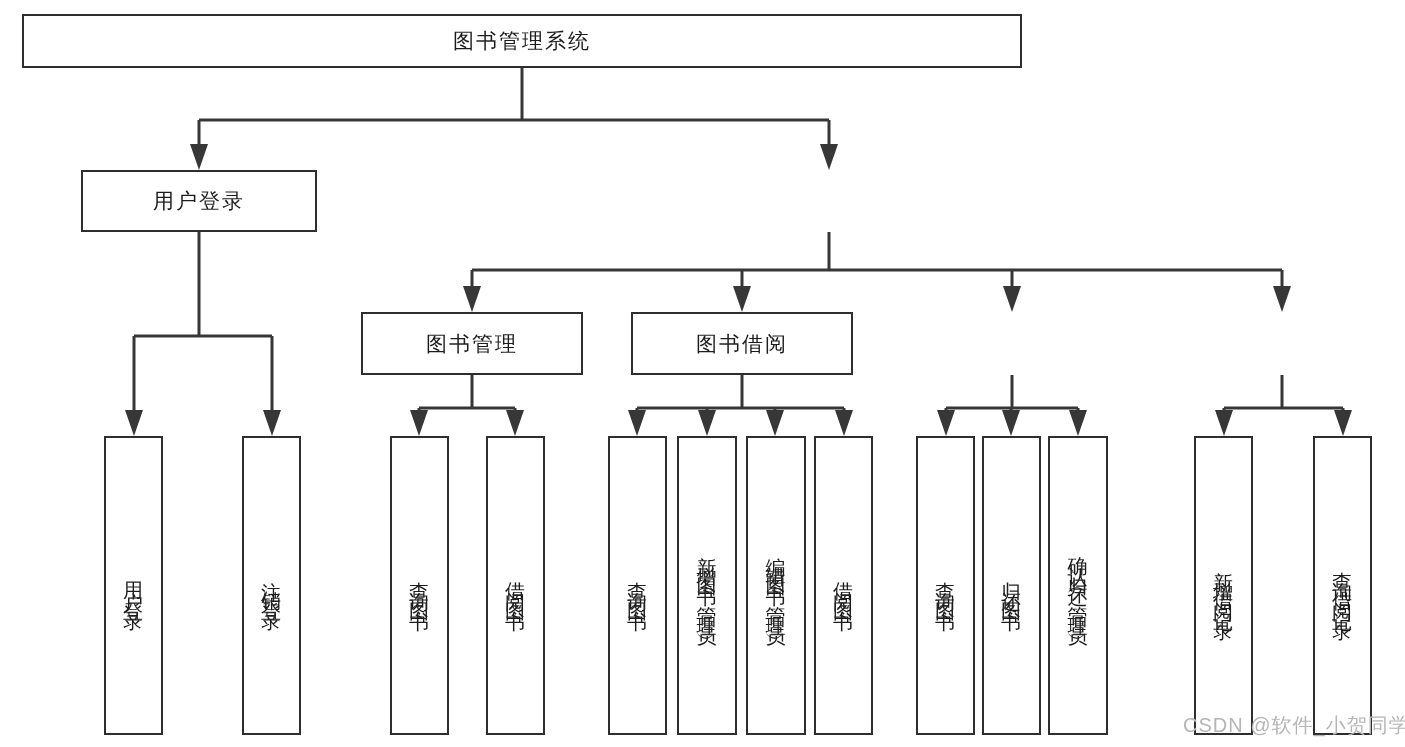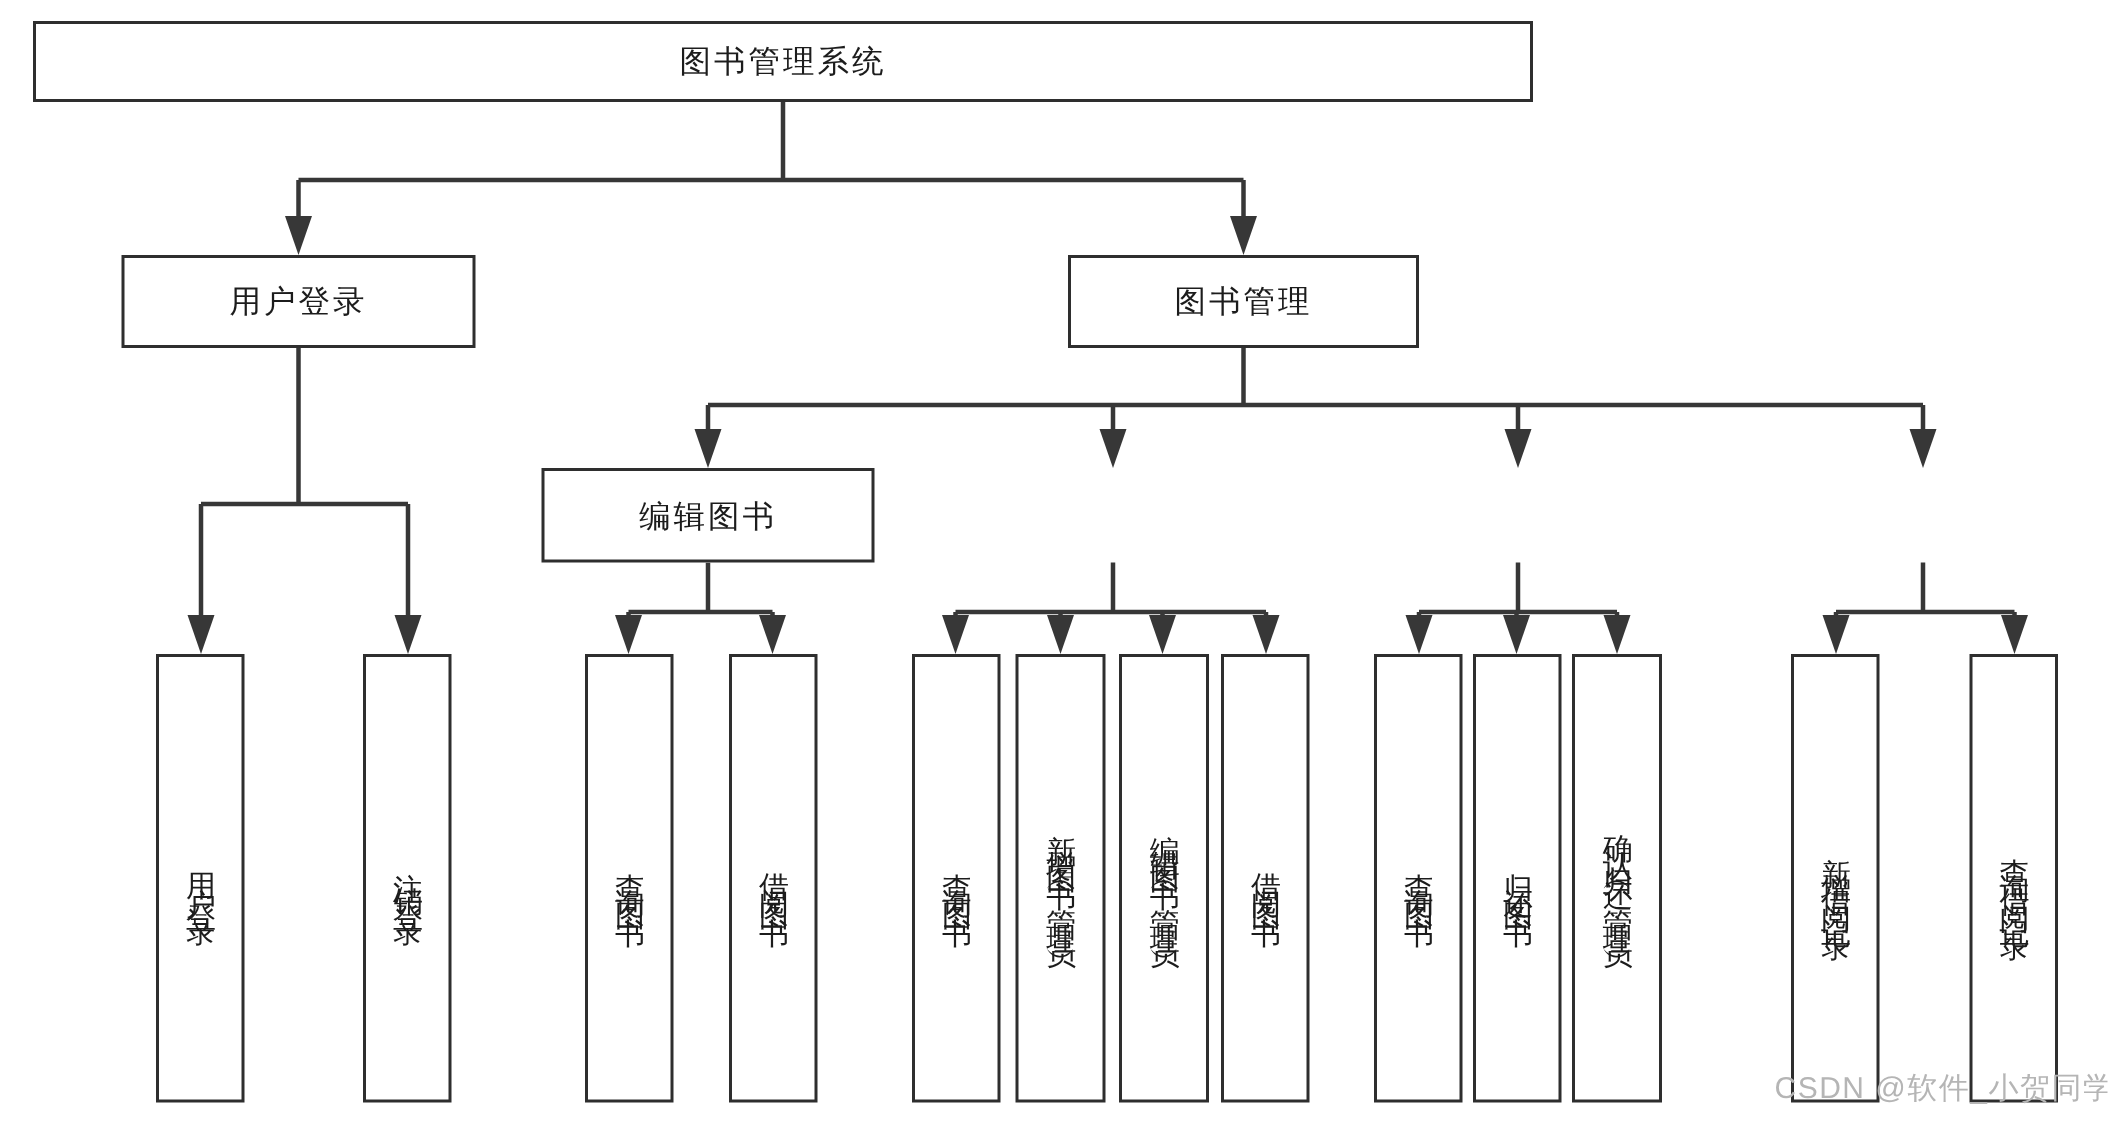--- a/index.html
+++ b/index.html
@@ -118,26 +118,26 @@
     </g>
   </svg>
 
   <div class="node" style="left:22px;top:14px;width:1000px;height:54px">
     <span class="lbl">图书管理系统</span>
   </div>
 
   <div class="node" style="left:81px;top:170px;width:236px;height:62px">
     <span class="lbl">用户登录</span>
   </div>
-  <div class="node" style="left:712px;top:170px;width:234px;height:62px">
+
+  <div class="node" style="left:361px;top:312px;width:222px;height:63px">
     <span class="lbl">图书管理</span>
   </div>
-
-  <div class="node" style="left:361px;top:312px;width:222px;height:63px">
-    <span class="lbl">编辑图书</span>
+  <div class="node" style="left:631px;top:312px;width:222px;height:63px">
+    <span class="lbl">图书借阅</span>
   </div>
 
   <div class="node leaf" style="left:104px;top:436px;width:59px;height:299px">
     <span class="lbl">用户登录</span>
   </div>
   <div class="node leaf" style="left:242px;top:436px;width:59px;height:299px">
     <span class="lbl">注销登录</span>
   </div>
 
   <div class="node leaf" style="left:390px;top:436px;width:59px;height:299px">

